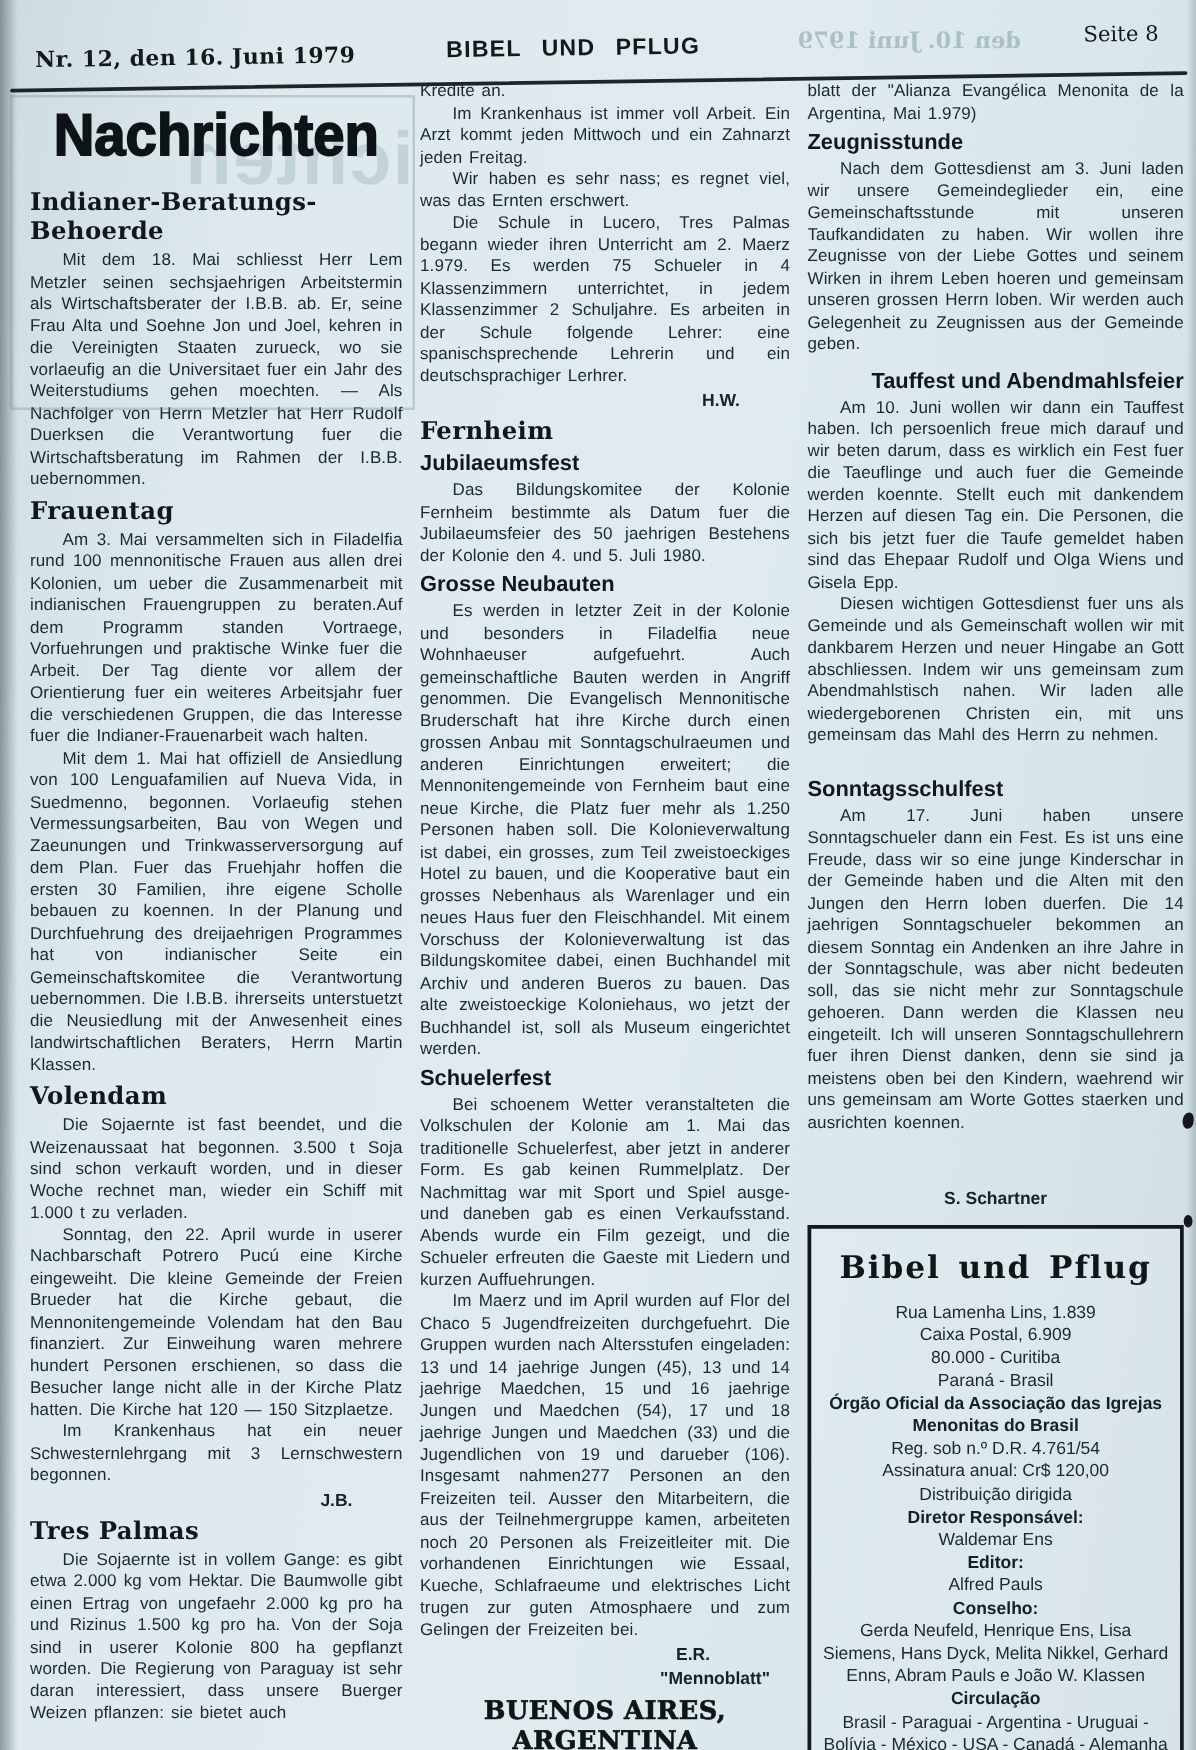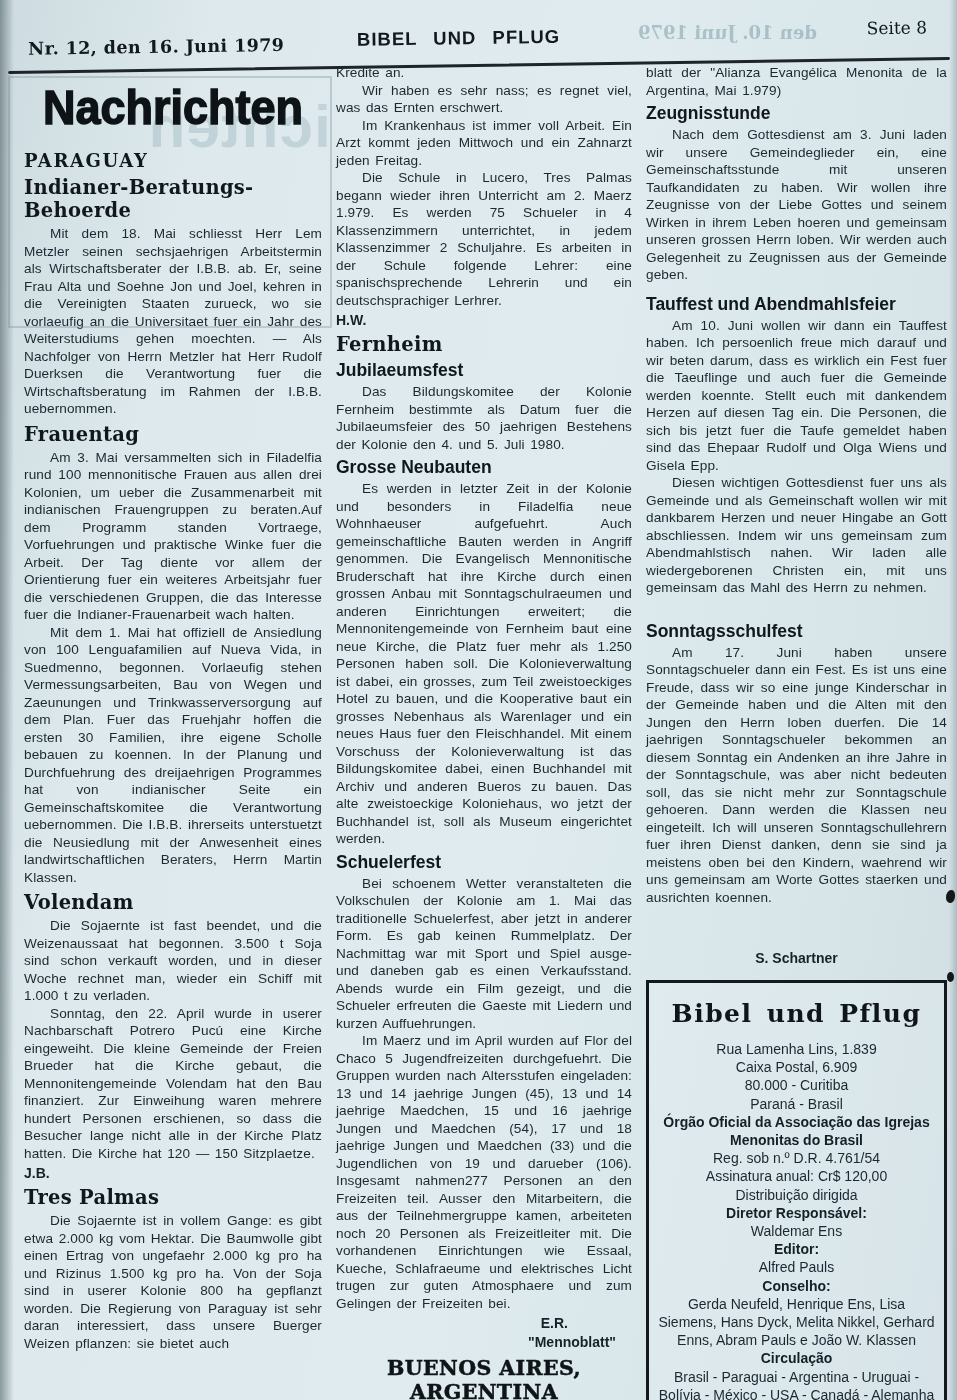--- a/index.html
+++ b/index.html
@@ -47,21 +47,21 @@
     color:#10181d; margin:5px 0 3px; letter-spacing:.3px; }
   .sans-title { font-size:17.5px; font-weight:bold; color:#10181d; margin:4px 0 2px; }
   .headline2 { font-family:"DejaVu Serif",serif; font-weight:bold; font-size:20.5px;
     text-align:center; color:#0e1418; margin:6px 0 0; letter-spacing:.4px;
     -webkit-text-stroke:.5px #0e1418; }
 
   p.body { font-size:13.6px; line-height:17.5px; text-align:justify; text-indent:26px;
     word-spacing:1.6px; letter-spacing:.1px; color:#1b2831; }
   p.body.noindent { text-indent:0; }
   .sig { font-size:14px; font-weight:bold; margin:3px 0 2px; color:#15222a; }
-  .sig.r40 { padding-right:40px; }
+  .sig.r40 { text-align:right; padding-right:40px; }
   .sig.r60 { text-align:right; padding-right:64px; }
   .sig.r20 { text-align:right; padding-right:16px; }
   .sig.center { text-align:center;margin-top:44px; }
 
   .masthead { margin-top:14px; border:3.5px solid #14191d; padding:16px 8px 14px;
     text-align:center; background:rgba(235,244,246,.25); }
   .mh-title { font-family:"DejaVu Serif",serif; font-weight:bold; font-size:25px;
     color:#0f161a; letter-spacing:1.5px; word-spacing:4px; margin-bottom:12px; }
   .mh-line { font-size:14px; line-height:18.2px; color:#1b2831; }
   .mh-line.b { font-weight:bold; color:#132028; }
@@ -83,43 +83,43 @@
   <div class="header">
     <span class="issue">Nr. 12, den 16. Juni 1979</span>
     <span class="paper-title">BIBEL  UND  PFLUG</span>
     <span class="page-num">Seite 8</span>
   </div>
   <div class="rule"></div>
 
   <div class="col col1">
     <div class="ghost-box"></div>
     <h1 class="main-headline">Nachrichten</h1>
-    <div class="kicker">PARAGUAY</div>
 
     <h2 class="serif-title">Indianer-Beratungs-Behoerde</h2>
     <p class="body">Mit dem 18. Mai schliesst Herr Lem Metzler seinen sechsjaehrigen Arbeitstermin als Wirtschaftsberater der I.B.B. ab. Er, seine Frau Alta und Soehne Jon und Joel, kehren in die Vereinigten Staaten zurueck, wo sie vorlaeufig an die Universitaet fuer ein Jahr des Weiterstudiums gehen moechten. — Als Nachfolger von Herrn Metzler hat Herr Rudolf Duerksen die Verantwortung fuer die Wirtschaftsberatung im Rahmen der I.B.B. uebernommen.</p>
 
     <h2 class="serif-title">Frauentag</h2>
     <p class="body">Am 3. Mai versammelten sich in Filadelfia rund 100 mennonitische Frauen aus allen drei Kolonien, um ueber die Zusammenarbeit mit indianischen Frauengruppen zu beraten.Auf dem Programm standen Vortraege, Vorfuehrungen und praktische Winke fuer die Arbeit. Der Tag diente vor allem der Orientierung fuer ein weiteres Arbeitsjahr fuer die verschiedenen Gruppen, die das Interesse fuer die Indianer-Frauenarbeit wach halten.</p>
 
     <p class="body">Mit dem 1. Mai hat offiziell de Ansiedlung von 100 Lenguafamilien auf Nueva Vida, in Suedmenno, begonnen. Vorlaeufig stehen Vermessungsarbeiten, Bau von Wegen und Zaeunungen und Trinkwasserversorgung auf dem Plan. Fuer das Fruehjahr hoffen die ersten 30 Familien, ihre eigene Scholle bebauen zu koennen. In der Planung und Durchfuehrung des dreijaehrigen Programmes hat von indianischer Seite ein Gemeinschaftskomitee die Verantwortung uebernommen. Die I.B.B. ihrerseits unterstuetzt die Neusiedlung mit der Anwesenheit eines landwirtschaftlichen Beraters, Herrn Martin Klassen.</p>
 
     <h2 class="serif-title">Volendam</h2>
     <p class="body">Die Sojaernte ist fast beendet, und die Weizenaussaat hat begonnen. 3.500 t Soja sind schon verkauft worden, und in dieser Woche rechnet man, wieder ein Schiff mit 1.000 t zu verladen.</p>
     <p class="body">Sonntag, den 22. April wurde in userer Nachbarschaft Potrero Pucú eine Kirche eingeweiht. Die kleine Gemeinde der Freien Brueder hat die Kirche gebaut, die Mennonitengemeinde Volendam hat den Bau finanziert. Zur Einweihung waren mehrere hundert Personen erschienen, so dass die Besucher lange nicht alle in der Kirche Platz hatten. Die Kirche hat 120 — 150 Sitzplaetze.</p>
+    <p class="body">Im Krankenhaus hat ein neuer Schwesternlehrgang mit 3 Lernschwestern begonnen.</p>
     <div class="sig r40">J.B.</div>
 
     <h2 class="serif-title">Tres Palmas</h2>
     <p class="body">Die Sojaernte ist in vollem Gange: es gibt etwa 2.000 kg vom Hektar. Die Baumwolle gibt einen Ertrag von ungefaehr 2.000 kg pro ha und Rizinus 1.500 kg pro ha. Von der Soja sind in userer Kolonie 800 ha gepflanzt worden. Die Regierung von Paraguay ist sehr daran interessiert, dass unsere Buerger Weizen pflanzen: sie bietet auch</p>
   </div>
 
   <div class="col col2">
     <p class="body noindent">Kredite an.</p>
+    <p class="body">Im Krankenhaus ist immer voll Arbeit. Ein Arzt kommt jeden Mittwoch und ein Zahnarzt jeden Freitag.</p>
     <p class="body">Wir haben es sehr nass; es regnet viel, was das Ernten erschwert.</p>
-    <p class="body">Im Krankenhaus ist immer voll Arbeit. Ein Arzt kommt jeden Mittwoch und ein Zahnarzt jeden Freitag.</p>
     <p class="body">Die Schule in Lucero, Tres Palmas begann wieder ihren Unterricht am 2. Maerz 1.979. Es werden 75 Schueler in 4 Klassenzimmern unterrichtet, in jedem Klassenzimmer 2 Schuljahre. Es arbeiten in der Schule folgende Lehrer: eine spanischsprechende Lehrerin und ein deutschsprachiger Lerhrer.</p>
     <div class="sig r40">H.W.</div>
 
     <h2 class="serif-title">Fernheim</h2>
 
     <h3 class="sans-title">Jubilaeumsfest</h3>
     <p class="body">Das Bildungskomitee der Kolonie Fernheim bestimmte als Datum fuer die Jubilaeumsfeier des 50 jaehrigen Bestehens der Kolonie den 4. und 5. Juli 1980.</p>
 
     <h3 class="sans-title">Grosse Neubauten</h3>
     <p class="body">Es werden in letzter Zeit in der Kolonie und besonders in Filadelfia neue Wohnhaeuser aufgefuehrt. Auch gemeinschaftliche Bauten werden in Angriff genommen. Die Evangelisch Mennonitische Bruderschaft hat ihre Kirche durch einen grossen Anbau mit Sonntagschulraeumen und anderen Einrichtungen erweitert; die Mennonitengemeinde von Fernheim baut eine neue Kirche, die Platz fuer mehr als 1.250 Personen haben soll. Die Kolonieverwaltung ist dabei, ein grosses, zum Teil zweistoeckiges Hotel zu bauen, und die Kooperative baut ein grosses Nebenhaus als Warenlager und ein neues Haus fuer den Fleischhandel. Mit einem Vorschuss der Kolonieverwaltung ist das Bildungskomitee dabei, einen Buchhandel mit Archiv und anderen Bueros zu bauen. Das alte zweistoeckige Koloniehaus, wo jetzt der Buchhandel ist, soll als Museum eingerichtet werden.</p>
@@ -135,21 +135,21 @@
     <h2 class="headline2">BUENOS AIRES, ARGENTINA</h2>
 
   </div>
 
   <div class="col col3">
     <p class="body noindent">blatt der "Alianza Evangélica Menonita de la Argentina, Mai 1.979)</p>
 
     <h3 class="sans-title">Zeugnisstunde</h3>
     <p class="body">Nach dem Gottesdienst am 3. Juni laden wir unsere Gemeindeglieder ein, eine Gemeinschaftsstunde mit unseren Taufkandidaten zu haben. Wir wollen ihre Zeugnisse von der Liebe Gottes und seinem Wirken in ihrem Leben hoeren und gemeinsam unseren grossen Herrn loben. Wir werden auch Gelegenheit zu Zeugnissen aus der Gemeinde geben.</p>
 
-    <h3 class="sans-title" style="margin-top:10px;">Tauffest und Abendmahlsfeier</h3>
+    <h3 class="sans-title" style="margin-top:10px;text-align:right;">Tauffest und Abendmahlsfeier</h3>
     <p class="body">Am 10. Juni wollen wir dann ein Tauffest haben. Ich persoenlich freue mich darauf und wir beten darum, dass es wirklich ein Fest fuer die Taeuflinge und auch fuer die Gemeinde werden koennte. Stellt euch mit dankendem Herzen auf diesen Tag ein. Die Personen, die sich bis jetzt fuer die Taufe gemeldet haben sind das Ehepaar Rudolf und Olga Wiens und Gisela Epp.</p>
     <p class="body">Diesen wichtigen Gottesdienst fuer uns als Gemeinde und als Gemeinschaft wollen wir mit dankbarem Herzen und neuer Hingabe an Gott abschliessen. Indem wir uns gemeinsam zum Abendmahlstisch nahen. Wir laden alle wiedergeborenen Christen ein, mit uns gemeinsam das Mahl des Herrn zu nehmen.</p>
 
     <h3 class="sans-title" style="margin-top:24px;">Sonntagsschulfest</h3>
     <p class="body">Am 17. Juni haben unsere Sonntagschueler dann ein Fest. Es ist uns eine Freude, dass wir so eine junge Kinderschar in der Gemeinde haben und die Alten mit den Jungen den Herrn loben duerfen. Die 14 jaehrigen Sonntagschueler bekommen an diesem Sonntag ein Andenken an ihre Jahre in der Sonntagschule, was aber nicht bedeuten soll, das sie nicht mehr zur Sonntagschule gehoeren. Dann werden die Klassen neu eingeteilt. Ich will unseren Sonntagschullehrern fuer ihren Dienst danken, denn sie sind ja meistens oben bei den Kindern, waehrend wir uns gemeinsam am Worte Gottes staerken und ausrichten koennen.</p>
     <div class="sig center">S. Schartner</div>
 
     <div class="masthead">
       <div class="mh-title">Bibel und Pflug</div>
       <div class="mh-line">Rua Lamenha Lins, 1.839</div>

